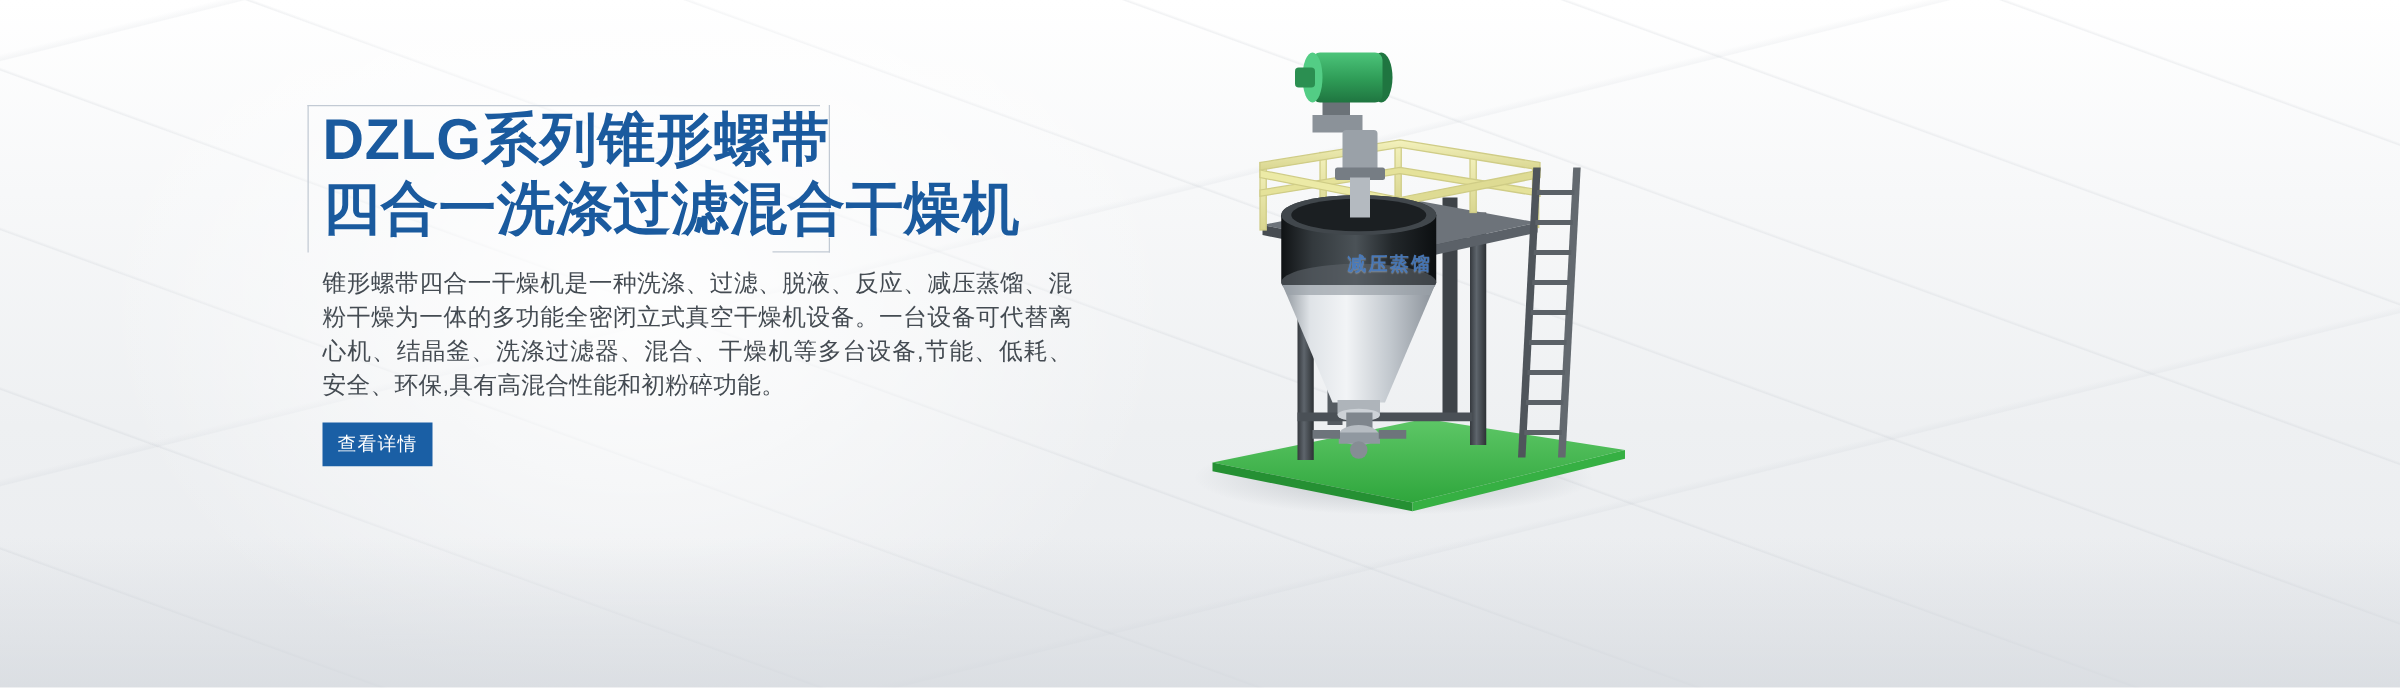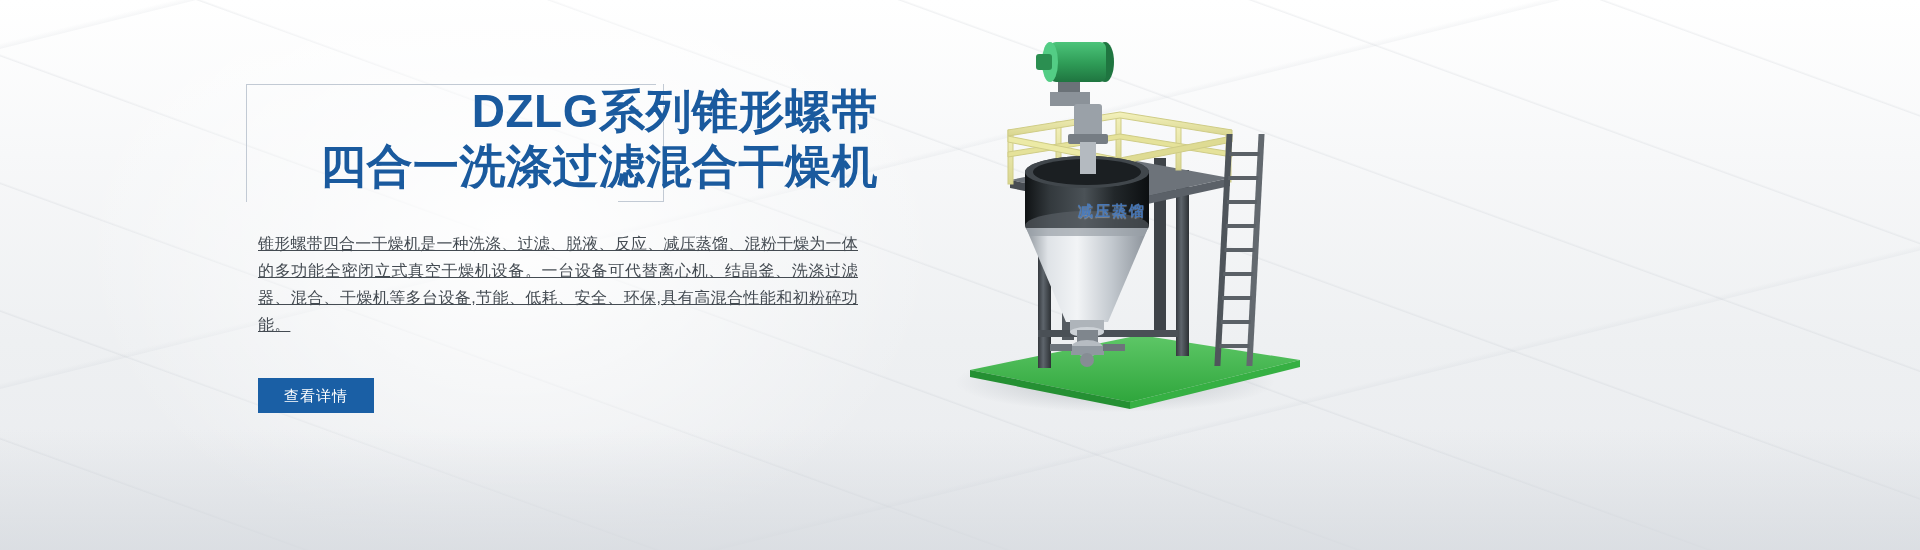--- a/index.html
+++ b/index.html
@@ -74,38 +74,37 @@
   h1#headline {
     position:relative;
     font-size:46px;
     line-height:55px;
     font-weight:bold;
     color:#1a5a9e;
     letter-spacing:0.5px;
     text-shadow:0 1px 0 rgba(255,255,255,0.6);
     white-space:nowrap;
   }
-  h1#headline .l1 { display:block;text-align:right; }
-  h1#headline .l2 { display:block;text-align:right; }
+  h1#headline .l1 { display:block; }
+  h1#headline .l2 { display:block; }
 
   #desc {
-    margin-top:36px;
+    margin-top:20px;
     width:600px;
-    font-size:16px;
+    font-size:19px;
     line-height:27px;
     color:#444b52;
     letter-spacing:0.2px;
     text-align:justify;
-    text-decoration:underline;
   }
 
   #cta {
     display:inline-block;
-    margin-top:40px;
-    padding:10px 26px;
+    margin-top:16px;
+    padding:10px 12px;
     background:#1a5fa5;
     color:#ffffff;
     font-size:15px;
     line-height:1;
     border:none;
     cursor:pointer;
     letter-spacing:1px;
   }
 
   

